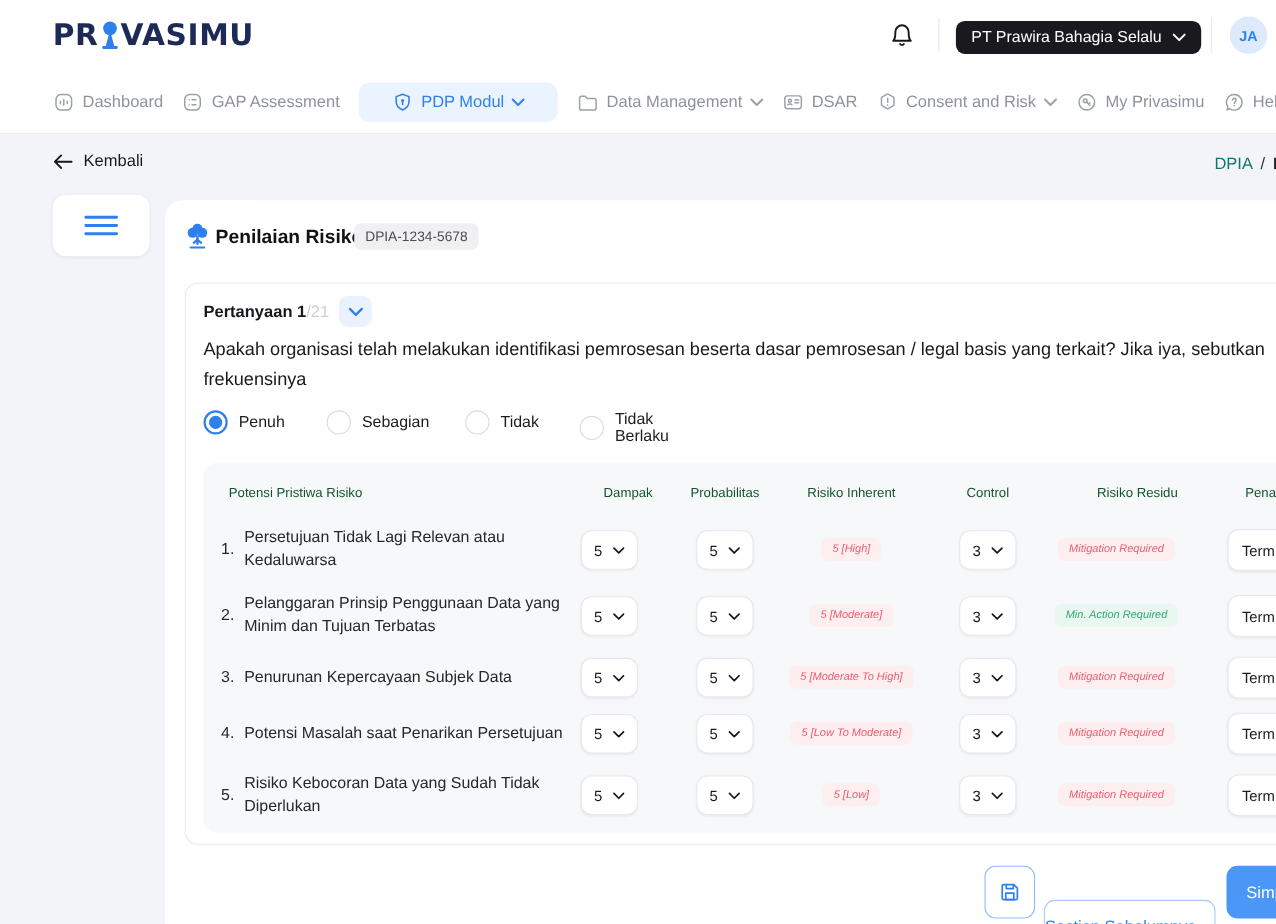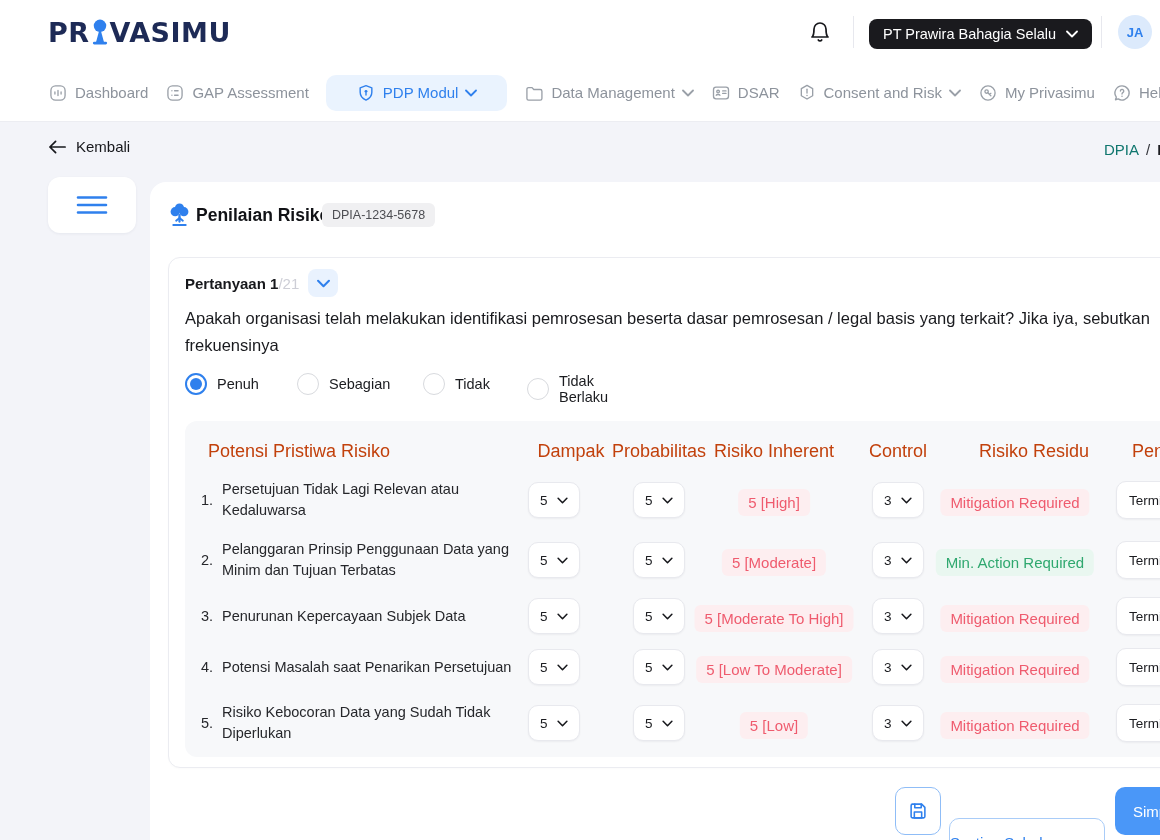--- a/index.html
+++ b/index.html
@@ -61,42 +61,42 @@
   .q-options { position:absolute; left:16px; top:115px; height:26px; }
   .opt { position:absolute; top:0; display:flex; align-items:center; gap:10px; cursor:pointer; }
   .opt-0{left:0;} .opt-1{left:112px;} .opt-2{left:238px;} .opt-3{left:342px;}
   .radio { width:22px; height:22px; border-radius:50%; border:1.5px solid #d8dade; background:#fff; position:relative; flex:none; }
   .opt.checked .radio { border:2px solid #2f80ed; }
   .opt.checked .radio::after { content:""; position:absolute; inset:3px; border-radius:50%; background:#2f80ed; }
   .opt-label { font-size:14.5px; color:#1b1c20; }
 
   
   .tbl { position:absolute; left:16px; top:163px; width:1056px; height:336px; background:#f7f8fa; border-radius:12px; }
-  .th { position:absolute; top:20px; font-size:18px; font-weight:500; color:#c2410c; white-space:nowrap;text-align:center; }
+  .th { position:absolute; top:20px; font-size:12px; font-weight:500; color:#14532d; white-space:nowrap;text-align:center; }
   .th-name { left:23px; }
   .cx-dampak { left:386px; transform:translateX(-50%); }
   .cx-prob   { left:474px; transform:translateX(-50%); }
   .cx-inh    { left:589px; transform:translateX(-50%); }
   .cx-ctrl   { left:713px; transform:translateX(-50%); }
   .cx-res    { left:849px; transform:translateX(-50%); }
   .th-pena   { left:947px; }
   .trow { position:absolute; left:0; width:1056px; height:56px; }
   .r0{top:51px;} .r1{top:111px;} .r2{top:167px;} .r3{top:218px;} .r4{top:274px;}
   .row-name { position:absolute; left:16px; top:0; width:316px; height:56px; display:flex; align-items:center;
               font-size:14.5px; line-height:21px; color:#26272b; }
   .row-num { width:21px; flex:none; }
   .row-txt { width:290px; }
   .dd { position:absolute; top:10px; height:36px; background:#fff; border:1px solid #e8e9ee; border-radius:10px;
         box-shadow:0 1px 2px rgba(16,24,40,.05); display:flex; align-items:center; justify-content:space-between;
         padding:0 11px; font-size:13.5px; color:#1b1c20; cursor:pointer; }
   .dd-sm { width:52px; }
   .dd-dampak { left:343px; } .dd-prob { left:448px; } .dd-ctrl { left:687px; }
   .dd-pena { left:931px; width:130px; height:38px; top:9px; padding:0 12px; }
   .pill { position:absolute; top:17px; transform:translateX(-50%); padding:5px 10px; border-radius:6px;
-          font-size:15px; font-weight:500; white-space:nowrap; }
+          font-size:10px; font-weight:500; white-space:nowrap;font-style:italic; }
   .pill-inh { left:589px; background:#fdeef0; color:#ef5b6e; }
   .pill-res { left:830px; }
   .tone-danger  { background:#fdeef0; color:#ef5b6e; }
   .tone-success { background:#e9f7f0; color:#2fa86f; }
 
   
   .icon-btn { position:absolute; left:745px; top:605px; width:46px; height:48px; background:#fff;
               border:1.5px solid #8fbdf7; border-radius:10px; display:flex; align-items:center; justify-content:center; cursor:pointer; }
   .prev-btn { position:absolute; left:799px; top:636px; width:156px; height:48px; background:#fff;
               border:1.5px solid #a9ccf8; border-radius:10px; color:#2f80ed; font-size:15px; font-weight:500;

